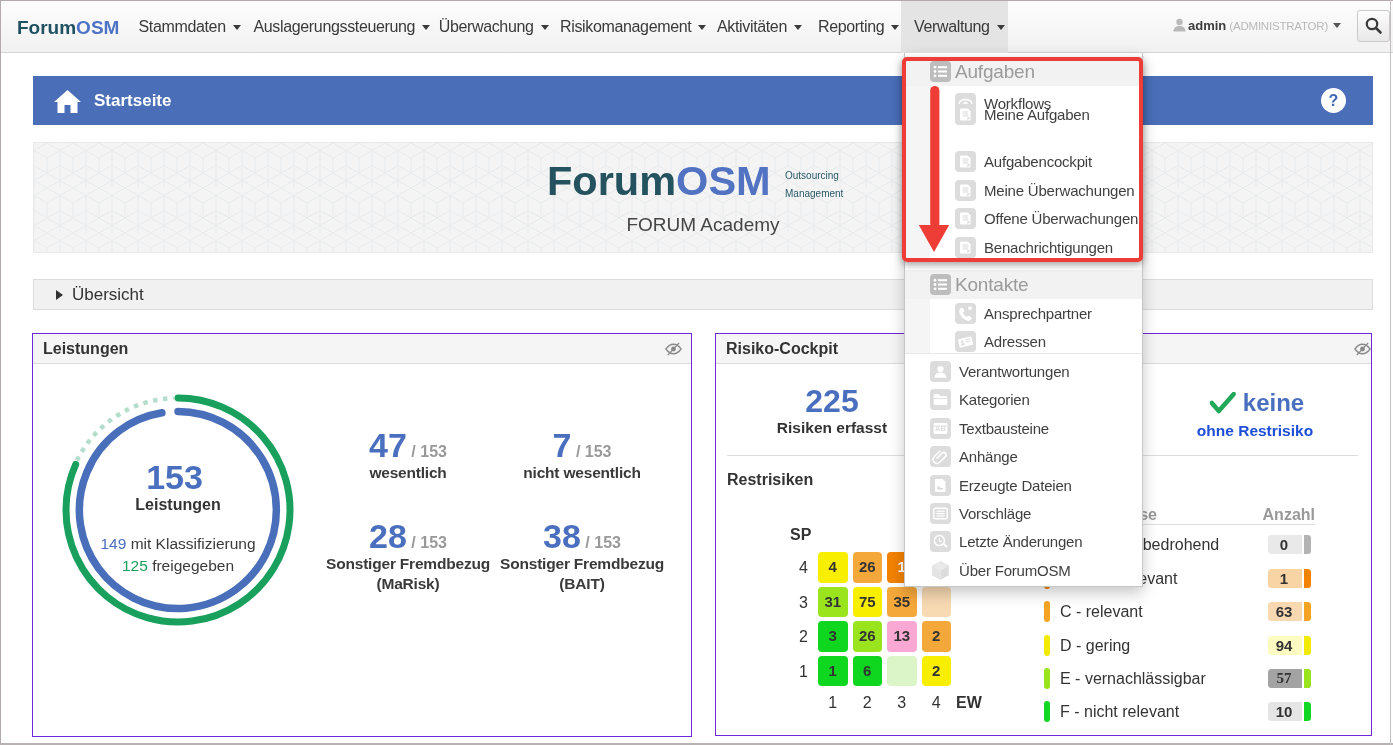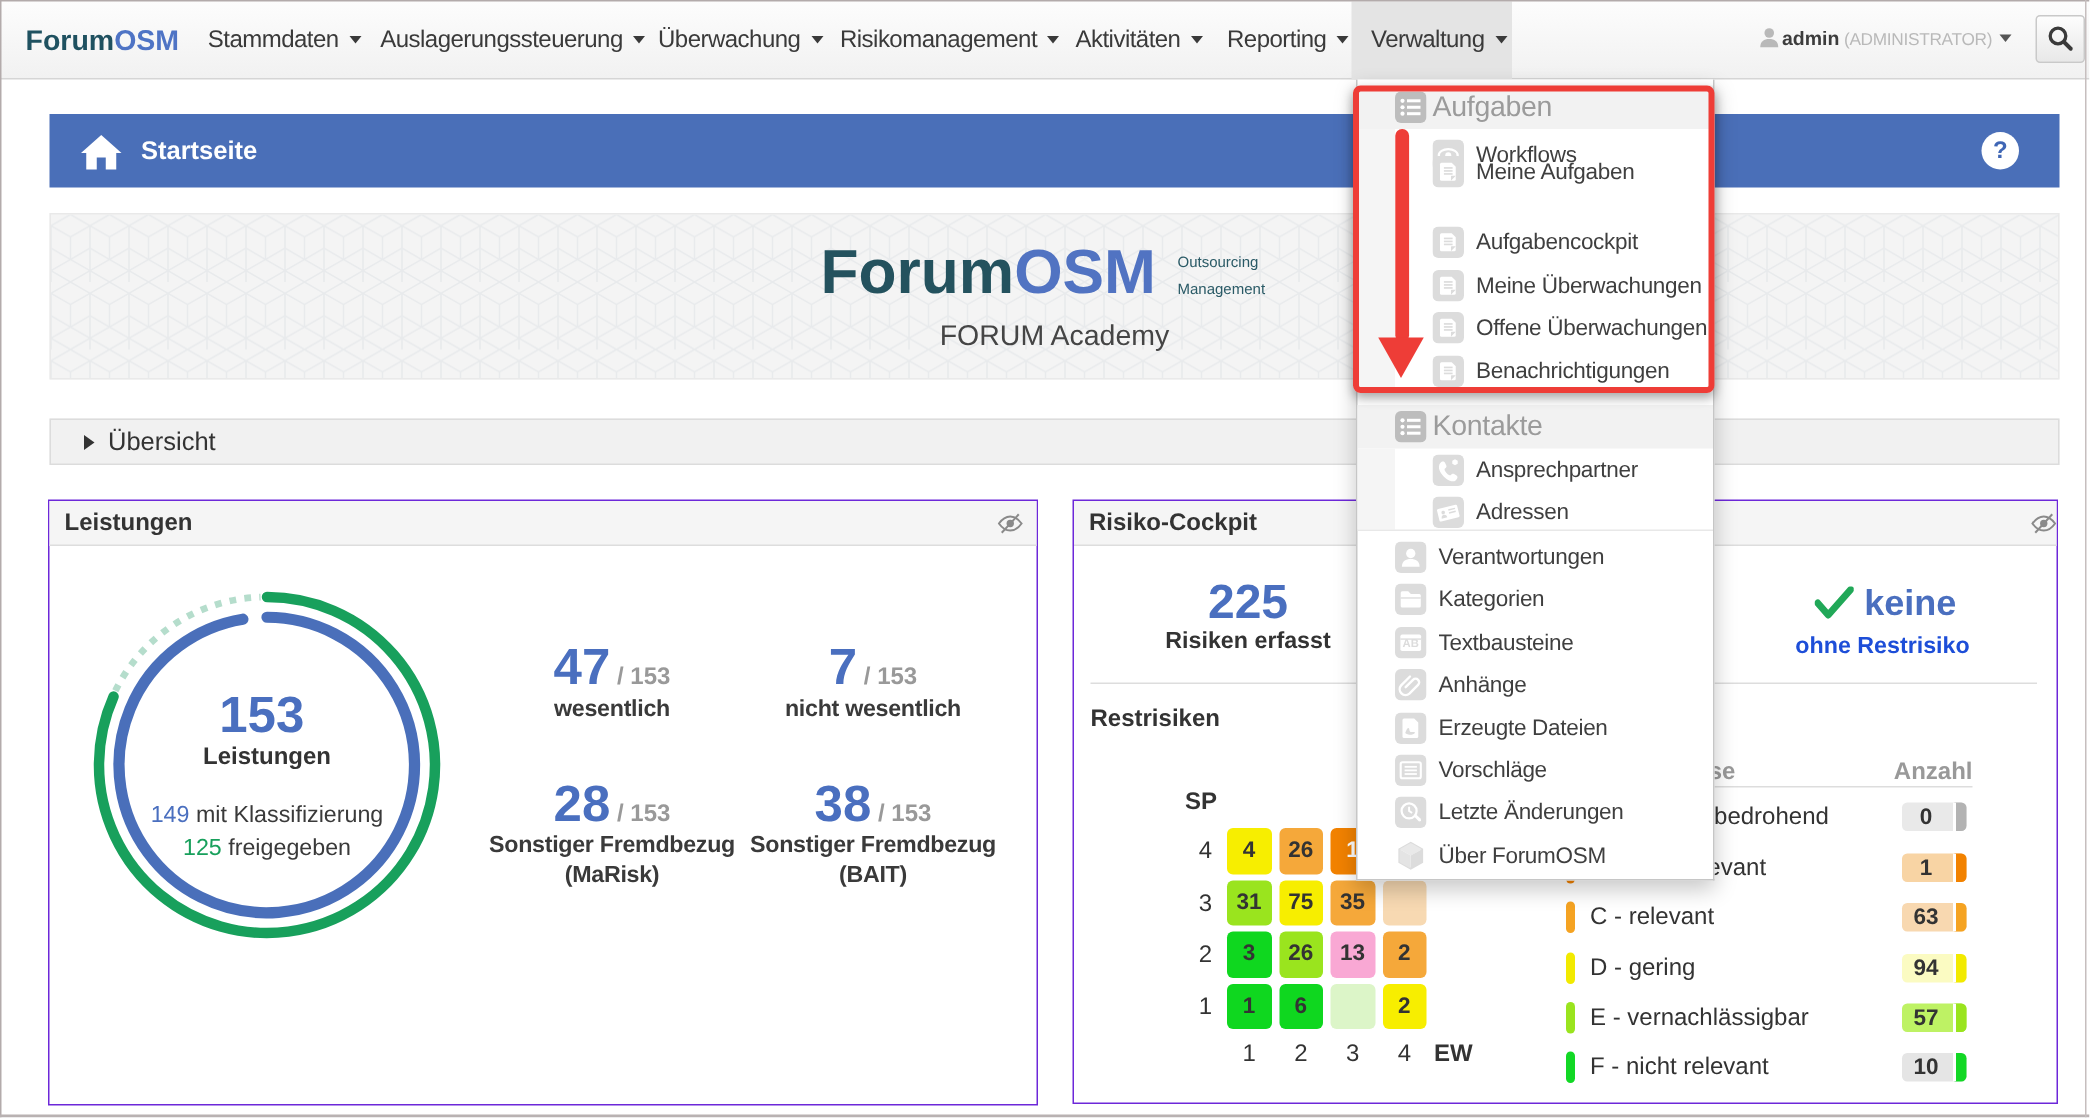--- a/index.html
+++ b/index.html
@@ -200,21 +200,21 @@
       <span class="badge" style="background:#f8d8b0;">63<b style="background:#f5a322;"></b></span>
     </div>
   <div class="trow" style="top:300.5px;">
       <i style="background:#f2ea00;"></i>
       <span class="tl">D - gering</span>
       <span class="badge" style="background:#fbfbc2;">94<b style="background:#f2ea00;"></b></span>
     </div>
   <div class="trow" style="top:334px;">
       <i style="background:#9ae41e;"></i>
       <span class="tl">E - vernachlässigbar</span>
-      <span class="badge" style="background:#bef264;">57<b style="background:#9ae41e;"></b></span>
+      <span class="badge" style="background:#a3a3a3;font-family:Liberation Serif, serif;">57<b style="background:#9ae41e;"></b></span>
     </div>
   <div class="trow" style="top:367px;">
       <i style="background:#12d825;"></i>
       <span class="tl">F - nicht relevant</span>
       <span class="badge" style="background:#e5e5e5;">10<b style="background:#12d825;"></b></span>
     </div>
 </div>
 <style>
 .hlab { left:72px; width:20px; text-align:right; font-size:16px; color:#333; line-height:16px; }
 .cell { position:absolute; width:29.5px; height:30.5px; border-radius:4px; text-align:center;

